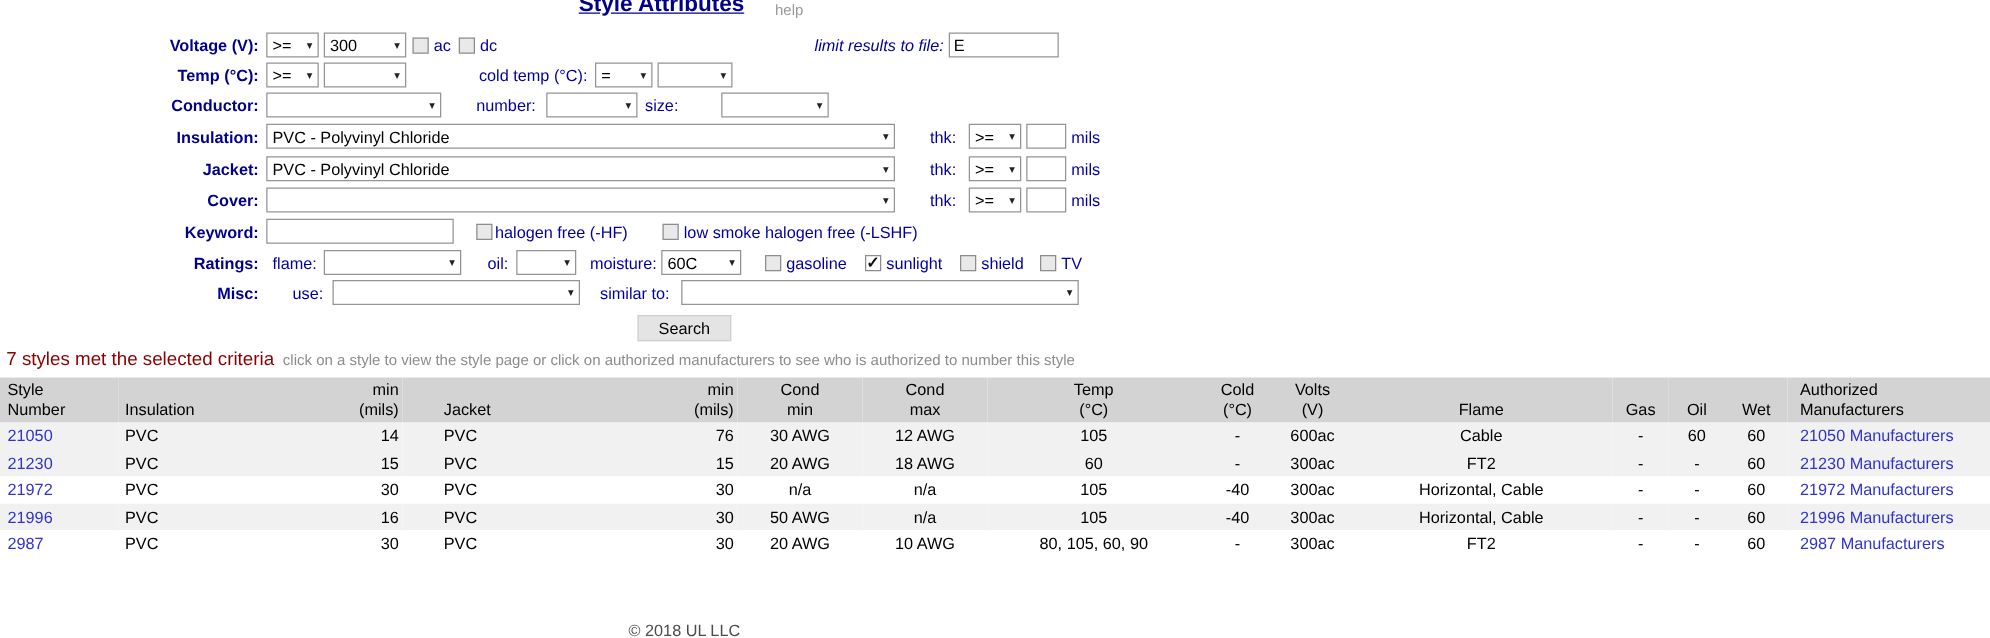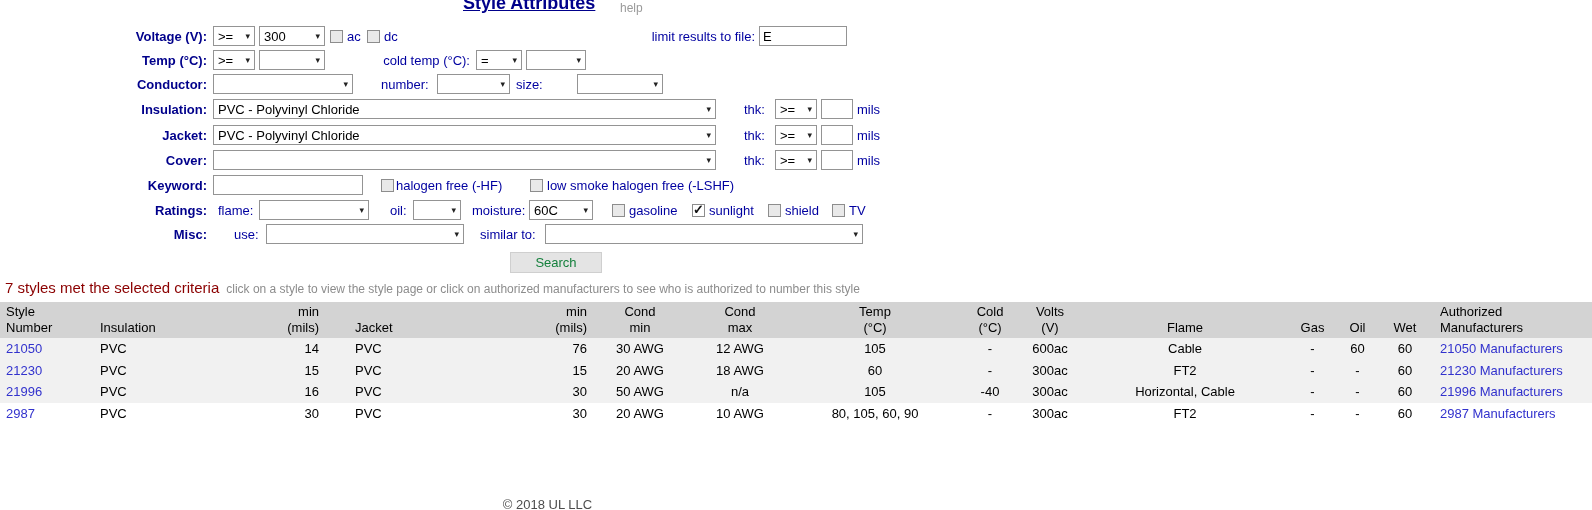--- a/index.html
+++ b/index.html
@@ -17,21 +17,21 @@
   .sel .arr{font-size:9px;color:#222;margin-left:5px;flex:0 0 auto;}
   .tin{height:20px;box-sizing:border-box;border:1px solid #949494;background:#fff;
        font-family:"Liberation Sans",sans-serif;font-size:13px;padding:0 3px;margin:0;}
   .cb{width:13px;height:13px;box-sizing:border-box;border:1px solid #8d8d8d;background:#e9e9e9;}
   .cb.checked{background:#fff;}
   .cb.checked::after{content:"✓";position:absolute;top:-3px;left:0;font-size:13px;font-weight:bold;color:#111;}
   
   .l-volt{top:29px;} .f-volt-op{left:213px;top:26px;width:42px;} .f-volt-val{left:259px;top:26px;width:66px;}
   .f-ac{left:330px;top:30px;} .l-ac{left:347px;top:29px;}
   .f-dc{left:367px;top:30px;} .l-dc{left:384px;top:29px;}
-  .l-limit{left:615px;top:29px;width:140px;text-align:right;}
+  .l-limit{left:615px;top:29px;width:140px;text-align:right;font-style:italic;}
   .f-limit{left:759px;top:26px;width:88px;}
   
   .l-temp{top:53px;} .f-temp-op{left:213px;top:50px;width:42px;} .f-temp-val{left:259px;top:50px;width:66px;}
   .l-cold{left:360px;top:53px;width:110px;text-align:right;}
   .f-cold-op{left:476px;top:50px;width:46px;} .f-cold-val{left:526px;top:50px;width:60px;}
   
   .l-cond{top:77px;} .f-cond{left:213px;top:74px;width:140px;}
   .l-num{left:381px;top:77px;} .f-num{left:437px;top:74px;width:73px;}
   .l-size{left:516px;top:77px;} .f-size{left:577px;top:74px;width:86px;}
   
@@ -52,22 +52,22 @@
   .l-moist{left:472px;top:203px;} .f-moist{left:529px;top:200px;width:64px;}
   .f-gas{left:612px;top:204px;} .l-gas{left:629px;top:203px;}
   .f-sun{left:692px;top:204px;} .l-sun{left:709px;top:203px;}
   .f-shl{left:768px;top:204px;} .l-shl{left:785px;top:203px;}
   .f-tv{left:832px;top:204px;} .l-tv{left:849px;top:203px;}
   
   .l-misc{top:227px;}
   .l-use{left:234px;top:227px;} .f-use{left:266px;top:224px;width:198px;}
   .l-sim{left:480px;top:227px;} .f-sim{left:545px;top:224px;width:318px;}
   
-  .search-btn{left:510px;top:252px;width:92px;height:21px;background:#e4e4e4;border:1px solid #cfcfcf;
-      box-sizing:border-box;display:flex;align-items:center;justify-content:center;font-size:13px;color:#15803d;cursor:pointer;}
+  .search-btn{left:510px;top:252px;width:75px;height:21px;background:#e4e4e4;border:1px solid #cfcfcf;
+      box-sizing:border-box;display:flex;align-items:center;justify-content:center;font-size:13px;color:#000000;cursor:pointer;}
   
   .resline{left:5px;top:279px;white-space:nowrap;}
   .summary{font-size:15px;color:#8B0000;}
   .hint{font-size:12px;color:#8c8c8c;margin-left:7px;}
   
   .results-table{position:absolute;left:0;top:302px;width:1592px;border-collapse:collapse;table-layout:fixed;
       font-size:13px;}
   .results-table th{background:#d3d3d3;font-weight:normal;vertical-align:bottom;padding:2px 0 3px 0;line-height:15.5px;}
   .results-table .hl{display:block;}
   .results-table td{height:21.5px;padding:0;line-height:21px;}
@@ -342,20 +342,37 @@
         <td>18 AWG</td>
         <td>60</td>
         <td>-</td>
         <td>300ac</td>
         <td>FT2</td>
         <td>-</td>
         <td>-</td>
         <td>60</td>
         <td><a>21230 Manufacturers</a></td>
       </tr>
+      <tr>
+        <td><a>21972</a></td>
+        <td>PVC</td>
+        <td>30</td>
+        <td>PVC</td>
+        <td>30</td>
+        <td>n/a</td>
+        <td>n/a</td>
+        <td>105</td>
+        <td>-40</td>
+        <td>300ac</td>
+        <td>Horizontal, Cable</td>
+        <td>-</td>
+        <td>-</td>
+        <td>60</td>
+        <td><a>21972 Manufacturers</a></td>
+      </tr>
       <tr class="alt">
         <td><a>21996</a></td>
         <td>PVC</td>
         <td>16</td>
         <td>PVC</td>
         <td>30</td>
         <td>50 AWG</td>
         <td>n/a</td>
         <td>105</td>
         <td>-40</td>

